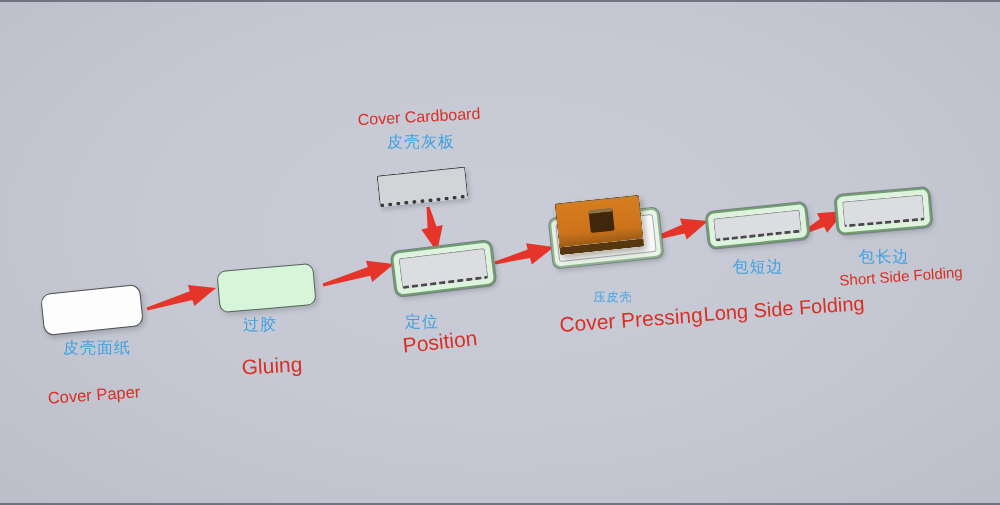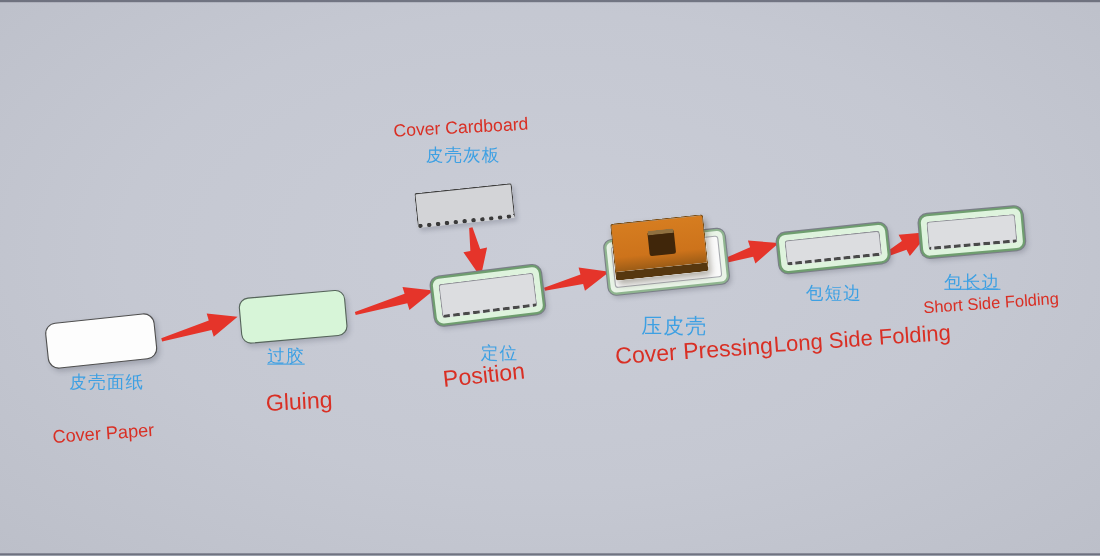--- a/index.html
+++ b/index.html
@@ -62,46 +62,46 @@
       <polygon points="495.4,264.4 530.1,258.1 531.8,264.4 554.0,247.0 526.0,243.2 527.7,249.5 494.6,261.6" fill="#e5342a"></polygon>
       <polygon points="653.5,240.4 684.7,233.4 686.7,239.5 708.0,221.0 679.9,218.6 681.9,224.8 652.5,237.6" fill="#e5342a"></polygon>
       <polygon points="803.7,234.3 824.1,227.1 827.1,232.8 845.0,211.0 816.9,213.3 819.9,219.1 802.3,231.7" fill="#e5342a"></polygon>
     </svg>
 
   <div class="shape paper"></div>
   <div class="lbl zh" style="left:97px;top:348px;">皮壳面纸</div>
   <div class="lbl en" style="left:94px;top:395px;font-size:16.5px;transform:translate(-50%,-50%) rotate(-4deg);">Cover Paper</div>
 
   <div class="shape glue"></div>
-  <div class="lbl zh" style="left:260px;top:325px;text-decoration:underline;">过胶</div>
+  <div class="lbl zh" style="left:260px;top:325px;">过胶</div>
   <div class="lbl en" style="left:272px;top:366px;font-size:21px;transform:translate(-50%,-50%) rotate(-3deg);">Gluing</div>
 
   <div class="lbl en" style="left:419px;top:117px;font-size:16px;transform:translate(-50%,-50%) rotate(-3deg);">Cover Cardboard</div>
   <div class="lbl zh" style="left:421px;top:142px;">皮壳灰板</div>
   <div class="shape cardboard"></div>
 
   <div class="shape frame pos">
     <div class="inner"></div>
   </div>
-  <div class="lbl zh" style="left:454px;top:322px;">定位</div>
+  <div class="lbl zh" style="left:422px;top:322px;">定位</div>
   <div class="lbl en" style="left:440px;top:342px;font-size:21px;transform:translate(-50%,-50%) rotate(-6deg);">Position</div>
 
   <div class="shape pad">
     <div class="inner"></div>
   </div>
   <div class="shape press">
     <div class="knob"></div>
   </div>
-  <div class="lbl zh" style="left:613px;top:297px;font-size:19px;">压皮壳</div>
+  <div class="lbl zh" style="left:613px;top:297px;font-size:12px;">压皮壳</div>
   <div class="lbl en" style="left:631px;top:320px;font-size:21px;transform:translate(-50%,-50%) rotate(-4deg);">Cover Pressing</div>
 
   <div class="shape frame long">
     <div class="inner"></div>
   </div>
   <div class="lbl zh" style="left:758px;top:267px;font-family:Liberation Mono, monospace;">包短边</div>
   <div class="lbl en" style="left:784px;top:309px;font-size:20px;transform:translate(-50%,-50%) rotate(-4deg);">Long Side Folding</div>
 
   <div class="shape frame short">
     <div class="inner"></div>
   </div>
-  <div class="lbl zh" style="left:884px;top:257px;text-decoration:underline;">包长边</div>
+  <div class="lbl zh" style="left:884px;top:257px;">包长边</div>
   <div class="lbl en" style="left:901px;top:276px;font-size:15px;transform:translate(-50%,-50%) rotate(-4deg);">Short Side Folding</div>
 </div>
 
 </body></html>

